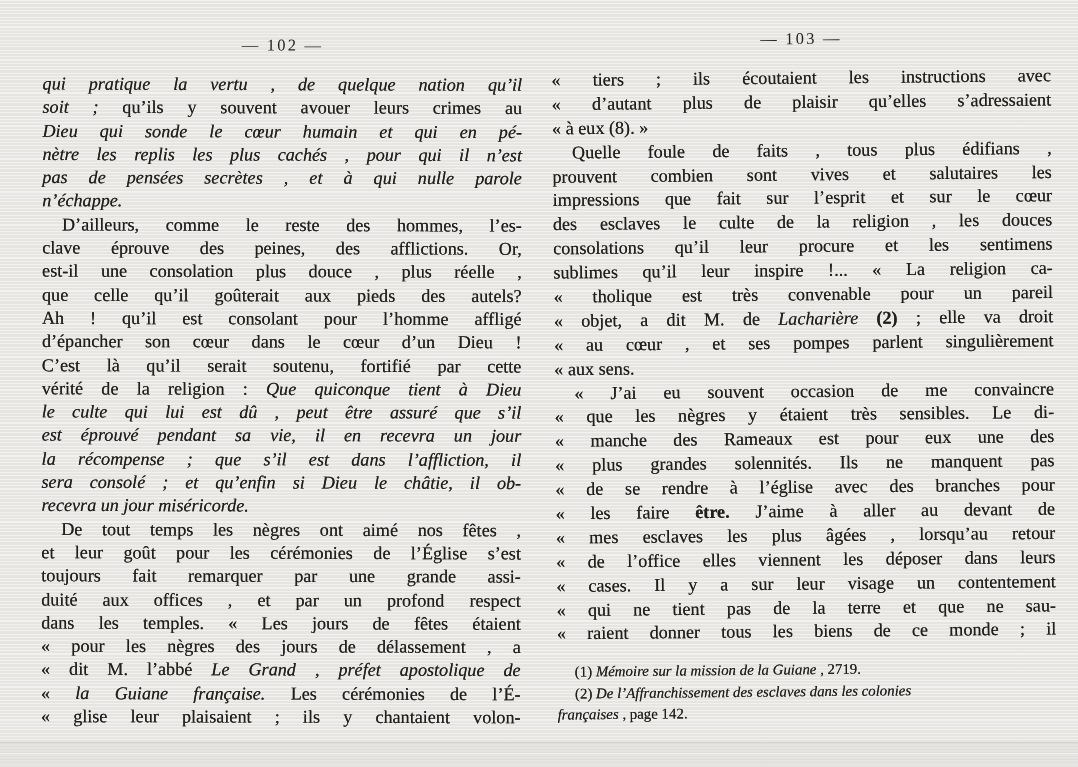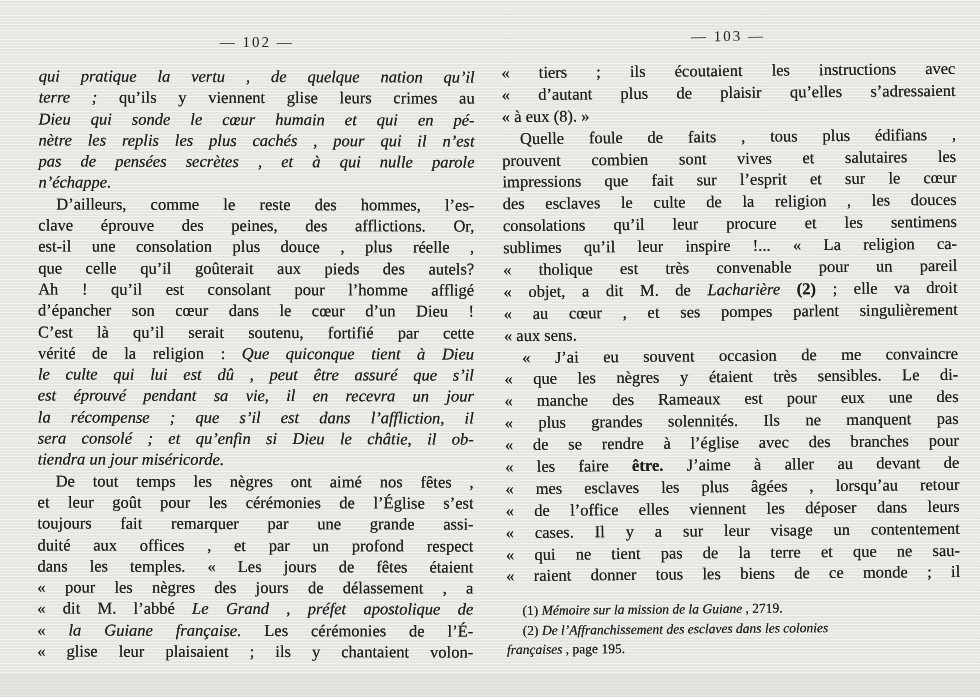--- a/index.html
+++ b/index.html
@@ -43,38 +43,38 @@
 </style>
 </head>
 <body>
 
 <div class="scan">
 
   <div class="page left-page">
     <div class="page-number">— 102 —</div>
     <div class="page-text">
         <div class="line"><span class="it">qui pratique la vertu , de quelque nation qu’il</span></div>
-        <div class="line"><span class="it">terre ; </span><span>qu’ils y viennent glise leurs crimes au</span></div>
+        <div class="line"><span class="it">soit ; </span><span>qu’ils y souvent avouer leurs crimes au</span></div>
         <div class="line"><span class="it">Dieu qui sonde le cœur humain et qui en pé-</span></div>
         <div class="line"><span class="it">nètre les replis les plus cachés , pour qui il n’est</span></div>
         <div class="line"><span class="it">pas de pensées secrètes , et à qui nulle parole</span></div>
         <div class="line short"><span class="it">n’échappe.</span></div>
         <div class="line ind"><span>D’ailleurs, comme le reste des hommes, l’es-</span></div>
         <div class="line"><span>clave éprouve des peines, des afflictions. Or,</span></div>
         <div class="line"><span>est-il une consolation plus douce , plus réelle ,</span></div>
         <div class="line"><span>que celle qu’il goûterait aux pieds des autels?</span></div>
         <div class="line"><span>Ah ! qu’il est consolant pour l’homme affligé</span></div>
         <div class="line"><span>d’épancher son cœur dans le cœur d’un Dieu !</span></div>
         <div class="line"><span>C’est là qu’il serait soutenu, fortifié par cette</span></div>
         <div class="line"><span>vérité de la religion : </span><span class="it">Que quiconque tient à Dieu</span></div>
         <div class="line"><span class="it">le culte qui lui est dû , peut être assuré  que  s’il</span></div>
         <div class="line"><span class="it">est éprouvé pendant sa vie, il en recevra un jour</span></div>
         <div class="line"><span class="it">la récompense ;  que  s’il est dans l’affliction, il</span></div>
         <div class="line"><span class="it">sera consolé ; et qu’enfin si Dieu le châtie, il ob-</span></div>
-        <div class="line short"><span class="it">tiendra un jour miséricorde.</span></div>
+        <div class="line short"><span class="it">recevra un jour miséricorde.</span></div>
         <div class="line ind"><span>De tout temps les nègres ont aimé nos fêtes ,</span></div>
         <div class="line"><span>et leur goût pour les cérémonies de l’Église s’est</span></div>
         <div class="line"><span>toujours fait remarquer par une grande assi-</span></div>
         <div class="line"><span>duité aux offices , et par un profond respect</span></div>
         <div class="line"><span>dans les temples. « Les jours de fêtes étaient</span></div>
         <div class="line"><span>« pour les nègres des jours de délassement , a</span></div>
         <div class="line"><span>« dit M. l’abbé </span><span class="it">Le Grand , préfet apostolique de</span></div>
         <div class="line"><span>« </span><span class="it">la Guiane française.</span><span> Les cérémonies de l’É-</span></div>
         <div class="line"><span>« glise leur plaisaient ;  ils y chantaient  volon-</span></div>
       </div>
@@ -104,18 +104,18 @@
         <div class="line"><span>« les faire </span><span class="bd">être.</span><span> J’aime à aller au devant de</span></div>
         <div class="line"><span>« mes esclaves les plus âgées , lorsqu’au retour</span></div>
         <div class="line"><span>« de l’office elles viennent les déposer dans leurs</span></div>
         <div class="line"><span>« cases. Il y a sur leur visage un contentement</span></div>
         <div class="line"><span>« qui ne tient pas de la terre et que ne sau-</span></div>
         <div class="line"><span>« raient donner tous les biens de ce monde ; il</span></div>
       </div>
     <div class="footnotes">
         <div class="line ind short"><span>(1) </span><span class="it">Mémoire sur la mission de la Guiane</span><span> , 2719.</span></div>
         <div class="line ind short"><span>(2) </span><span class="it">De l’Affranchissement des esclaves dans les colonies</span></div>
-        <div class="line short"><span class="it">françaises</span><span> , page 195.</span></div>
+        <div class="line short"><span class="it">françaises</span><span> , page 142.</span></div>
       </div>
   </div>
 
   <div class="bottom-band"></div>
 </div>
 
 </body></html>

